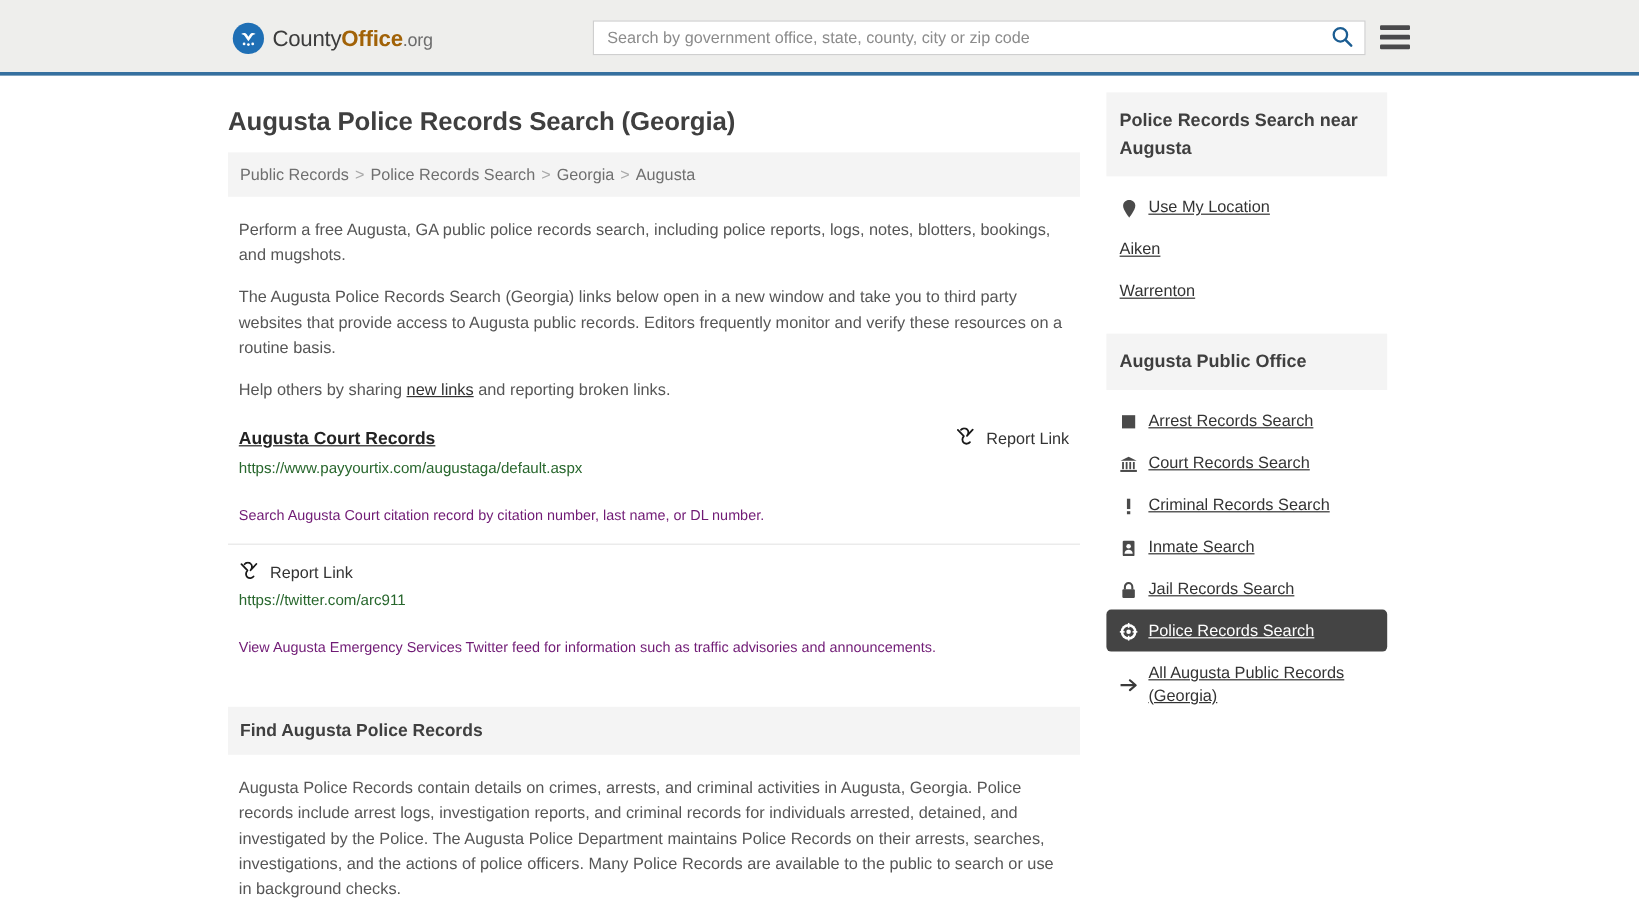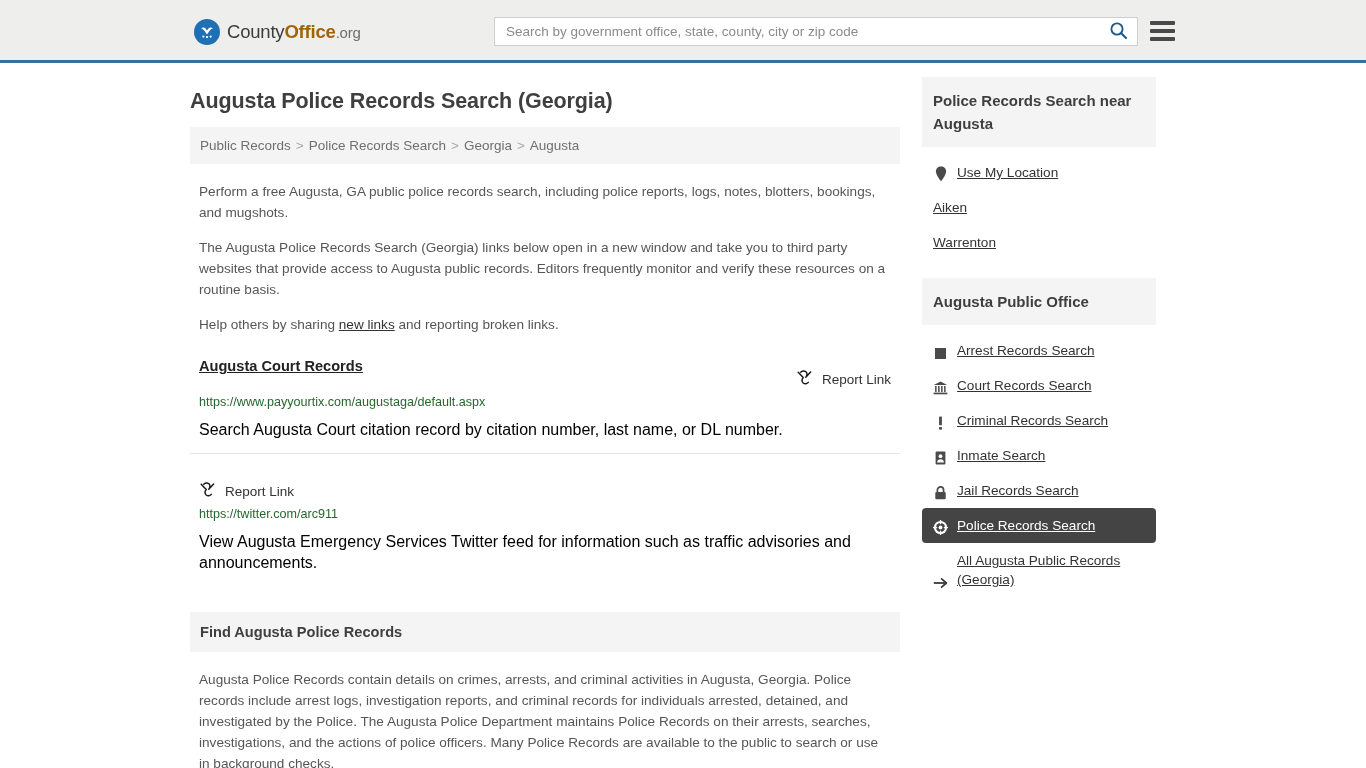--- a/index.html
+++ b/index.html
@@ -148,33 +148,33 @@
     font-weight: bold;
     color: #222;
     text-decoration: underline;
     line-height: 20px;
   }
   .report-link {
     display: flex; align-items: center; gap: 9px;
     font-size: 13.5px; color: #333;
     text-decoration: none;
     white-space: nowrap;
-    margin-top: 14px;
+    margin-top: 0;
   }
   .result-url {
     font-size: 12.6px;
     color: #27662c;
     margin-top: 6px;
     line-height: 17px;
   }
   .result-desc {
-    font-size: 16px;
-    color: #000000;
+    font-size: 12px;
+    color: #701a75;
     line-height: 21px;
-    margin-top: 8px;
+    margin-top: 20px;
   }
 
   
   .section-head {
     background: #f4f4f4;
     padding: 12px 10px;
     font-size: 14.6px;
     font-weight: bold;
     color: #3f3f3f;
     margin-top: 26px;
@@ -200,21 +200,21 @@
   .side-card { margin-bottom: 18px; }
   .side-head {
     background: #f4f4f4;
     padding: 12px 11px;
     font-size: 15px; font-weight: bold;
     color: #3f3f3f;
     line-height: 23px;
   }
   .side-list { padding: 8px 0 0 0; }
   .side-item {
-    display: flex; align-items: flex-end;
+    display: flex; align-items: center;
     padding: 8px 11px;
     gap: 9px;
     border-radius: 4px;
     text-decoration: none;
   }
   .side-item .ico {
     width: 15px; flex: none;
     display: flex; align-items: center; justify-content: center;
     margin-top: 2px;
   }

